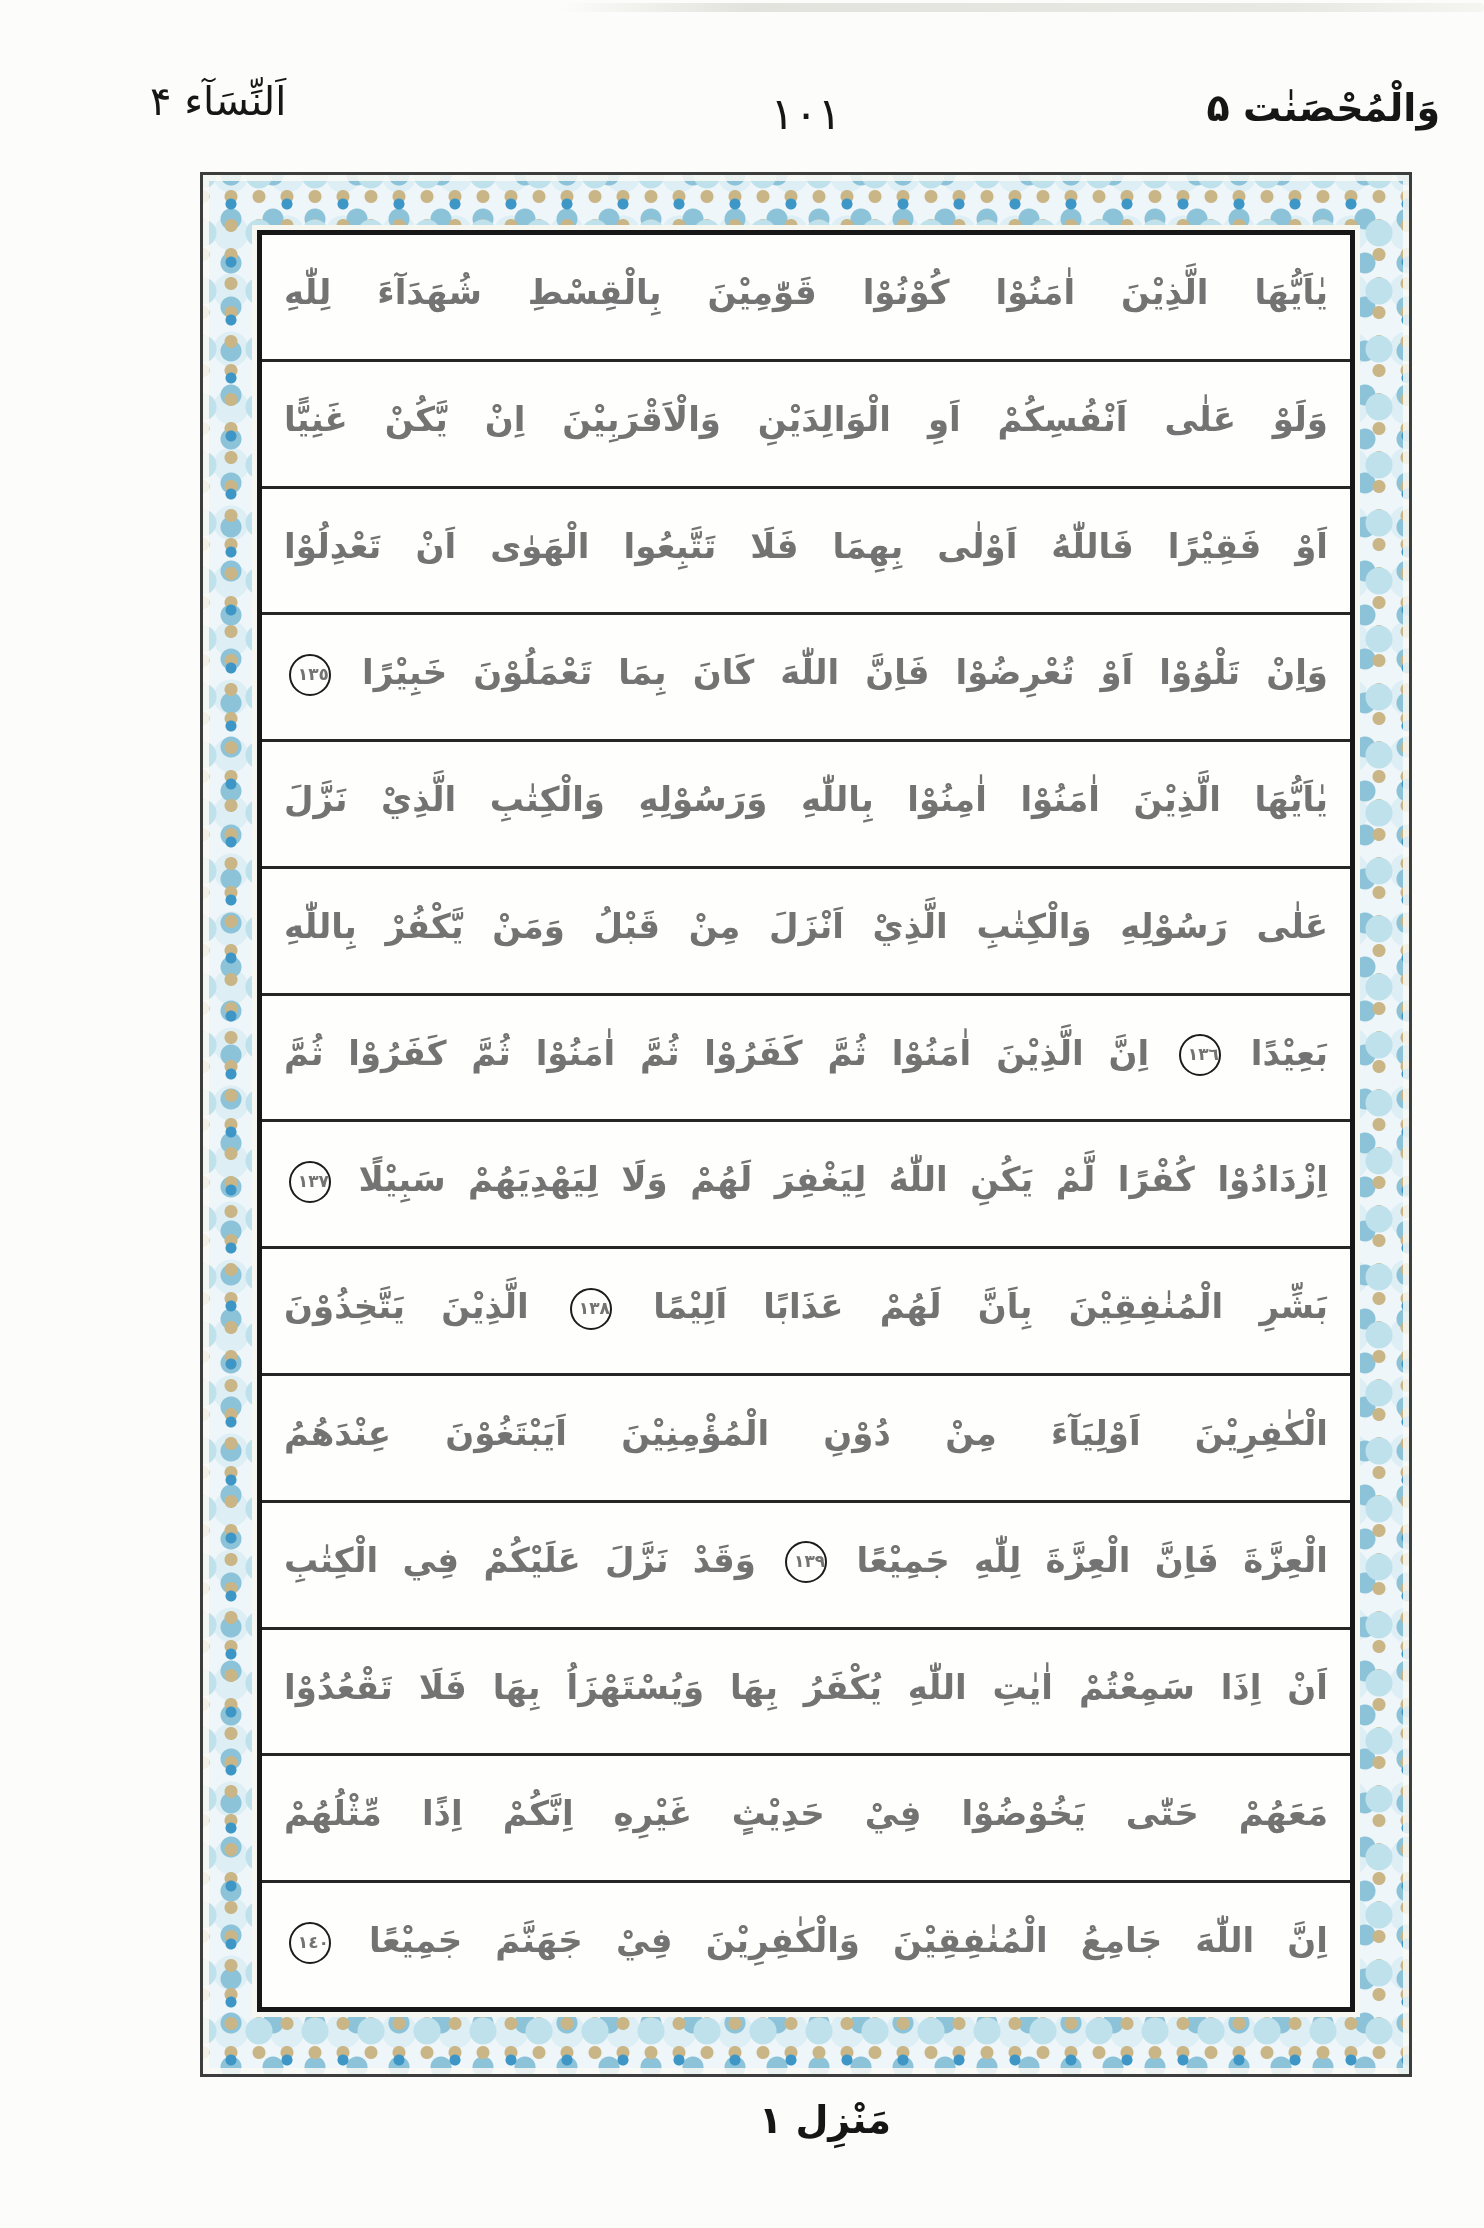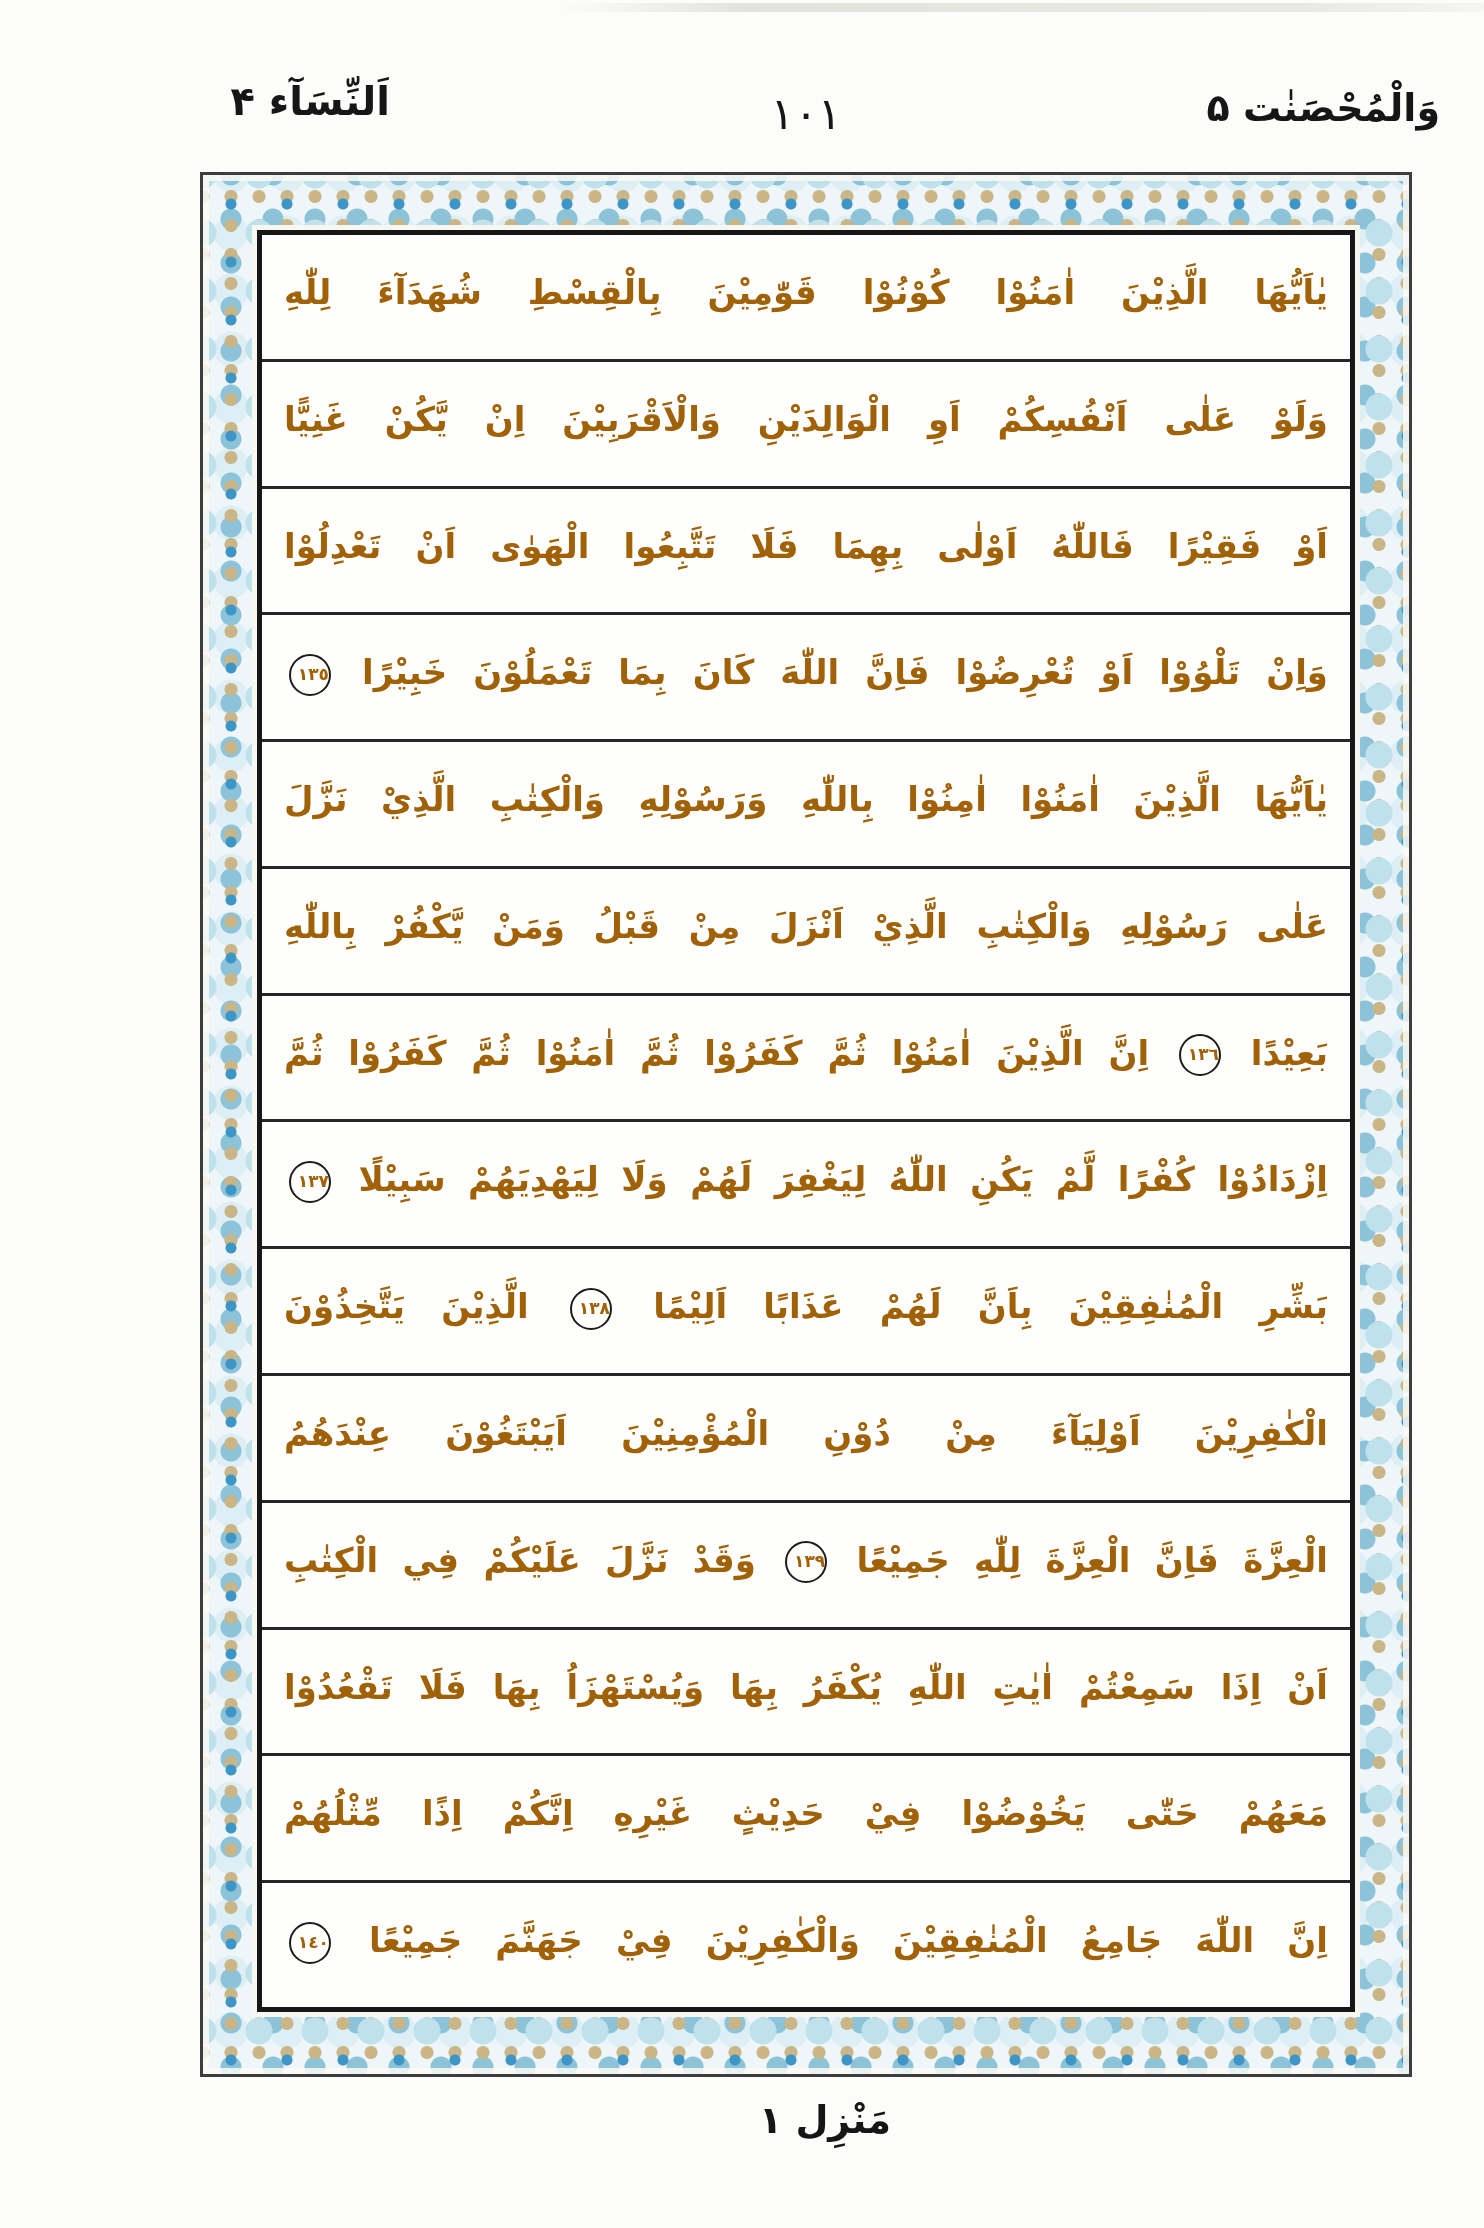--- a/index.html
+++ b/index.html
@@ -10,21 +10,21 @@
     color:#161616;overflow:hidden;
   }
   
   .scan-artifact{
     position:absolute;top:3px;left:560px;width:924px;height:9px;
     background:linear-gradient(90deg,rgba(210,210,205,0),rgba(205,206,198,.55) 20%,rgba(208,209,200,.45) 80%,rgba(215,215,208,.2));
     border-radius:4px;
   }
   .header-left{
     position:absolute;top:78px;left:150px;width:240px;
-    font-size:40px;font-weight:bold;direction:rtl;text-align:right;
+    font-size:40px;font-weight:normal;direction:rtl;text-align:left;
   }
   .header-center{
     position:absolute;top:88px;left:706px;width:200px;
     font-size:44px;font-weight:normal;text-align:center;direction:rtl;letter-spacing:4px;
   }
   .header-right{
     position:absolute;top:86px;right:44px;width:300px;
     font-size:38px;font-weight:bold;direction:rtl;text-align:right;
   }
   
@@ -49,21 +49,21 @@
     border:5px solid #171717;background:#fefefc;
     box-shadow:0 0 0 5px #f7f7f2;
     display:flex;flex-direction:column;
   }
   .line{
     flex:1;box-sizing:border-box;overflow:hidden;
     border-bottom:3px solid #262626;
     direction:rtl;unicode-bidi:embed;
     text-align:justify;text-align-last:justify;-moz-text-align-last:justify;
     padding:0 22px;white-space:nowrap;
-    font-size:34px;font-weight:bold;color:#a16207;
+    font-size:34px;font-weight:bold;color:#737373;
     line-height:114px;
   }
   .line:last-child{border-bottom:none;}
   .ayah{letter-spacing:0.5px;}
   .medallion{
     display:inline-block;width:42px;height:42px;box-sizing:border-box;
     border:2.5px solid #1c1c1c;border-radius:50%;
     font-size:17px;font-weight:bold;line-height:37px;
     vertical-align:middle;margin:0 5px;letter-spacing:0;
     white-space:nowrap;direction:rtl;

